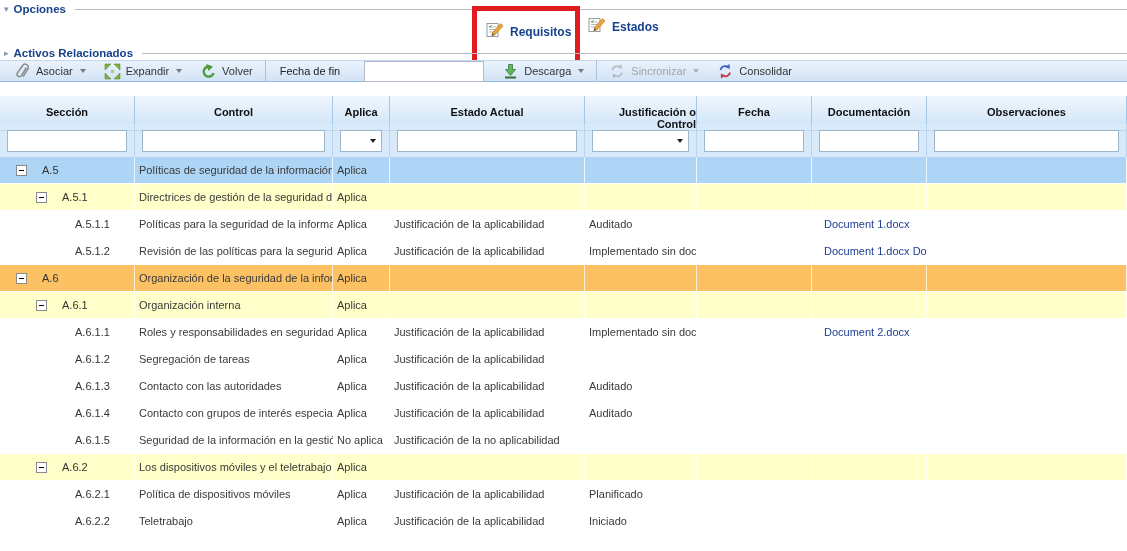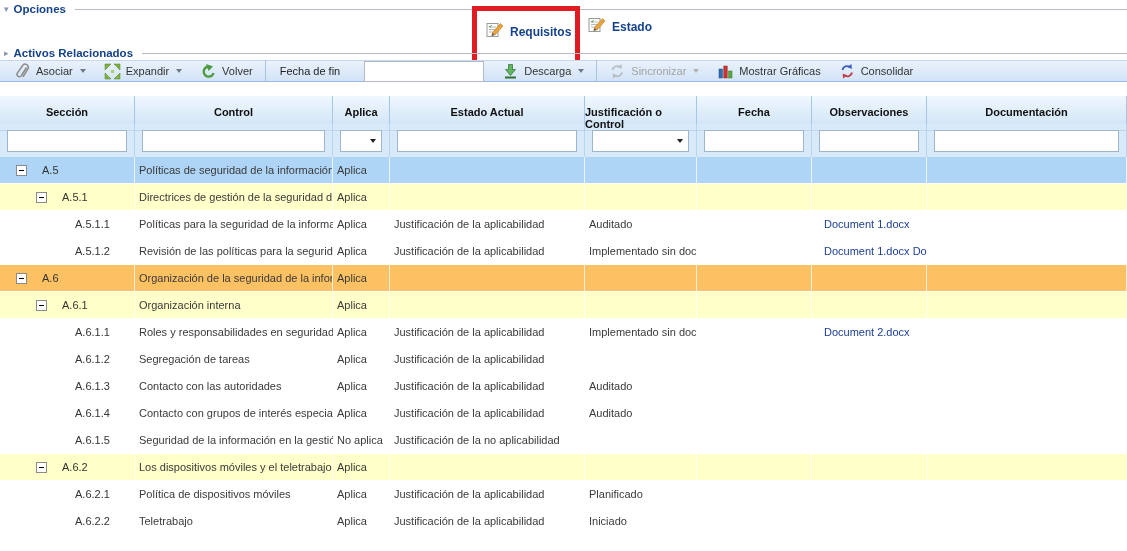--- a/index.html
+++ b/index.html
@@ -39,36 +39,36 @@
   .tb-sep { width:1px; height:22px; background:#A9C2DE; margin:0 8px; }
   .tb-text { color:#222; margin:0 4px 0 6px; }
   .tb-input { width:120px; height:21px; border:1px solid #B5B8C8; background:#fff; padding:0 4px;
               font-family:"Liberation Sans",sans-serif; font-size:11px; margin-left:20px; }
   .gap14 { margin-left:14px; } .gap10 { margin-left:10px; }
   .ticon { width:17px; height:17px; display:inline-block; }
 
   
   .grid { position:absolute; top:96px; left:0; width:1127px; bottom:0; }
   .grid-row { display:grid; grid-template-columns:135px 198px 57px 195px 112px 115px 115px 200px; }
-  .grid-header { height:28px; background:linear-gradient(#F0F7FE,#D3E6F8); }
+  .grid-header { height:28px; background:linear-gradient(#F0F7FE,#D3E6F8);text-align:right; }
   .grid-header .hcell { border-right:1px solid #A6C8E8; border-bottom:1px solid #C0D6EE;
       display:flex; justify-content:center; align-items:flex-start; padding-top:10px;
       font-weight:bold; color:#111; font-size:11px; cursor:pointer; }
   .grid-filters { height:33px; background:#D8E9FA; }
   .grid-filters .fcell { border-right:1px solid #BBD4EE; display:flex; align-items:center; padding:0 7px; }
   .f-input { width:100%; height:22px; border:1px solid #9DB6CE; background:#fff; padding:0 3px;
              font-family:"Liberation Sans",sans-serif; font-size:11px; }
   .f-select { width:100%; height:22px; border:1px solid #9DB6CE; background:#fff; position:relative; cursor:pointer; }
   .f-select .caret { position:absolute; right:5px; top:8px; border-top-color:#222; }
 
   
   .grid-body { }
   .drow { height:27px; border-bottom:1px solid #fff; cursor:pointer; }
   .drow .cell { display:flex; align-items:center; padding:0 4px; overflow:hidden; white-space:nowrap; color:#3a3a3a; }
-  .drow .cell.sec { padding-left:0;margin-left:8px; }
+  .drow .cell.sec { padding-left:8px; }
   .rt-white { background:#fff; }
   .rt-blue  { background:var(--row-blue,#AED5F5); }
   .rt-yellow{ background:var(--row-yellow,#FFFFC9); }
   .rt-orange{ background:var(--row-orange,#FBC162); }
   .rt-blue .cell, .rt-yellow .cell, .rt-orange .cell { border-right:1px solid rgba(255,255,255,.75); }
   .toggle { width:11px; height:11px; background:#fff; border:1px solid #8A8A8A; position:relative;
             flex:0 0 11px; }
   .toggle::after { content:""; position:absolute; left:2px; right:2px; top:4px; height:1px; background:#000; }
   .sec-label { margin-left:15px; color:#333; }
   .doc-link { color:var(--link,#1C3E94); text-decoration:none; padding-left:4px;text-align:right; }
@@ -137,21 +137,21 @@
       <svg class="note-icon" viewBox="0 0 18 18">
           <use href="#i-note"></use>
         </svg>
       <span class="tb-label">Requisitos</span>
     </button>
   </div>
   <button class="top-btn" id="btn-estados">
     <svg class="note-icon" viewBox="0 0 18 18">
         <use href="#i-note"></use>
       </svg>
-    <span class="tb-label">Estado</span>
+    <span class="tb-label">Estados</span>
   </button>
 
   <div class="fieldset-row" id="activos-row">
     <span class="tri">▸</span>
     <span class="flabel">Activos Relacionados</span>
     <span class="fline"></span>
   </div>
 
   <div class="toolbar">
     <div class="tb-item">
@@ -184,45 +184,39 @@
       <span class="lbl">Descarga</span>
       <span class="caret"></span>
     </div>
     <div class="tb-sep"></div>
     <div class="tb-item disabled">
       <svg class="ticon" viewBox="0 0 17 17" opacity=".55">
           <use href="#i-sync-gray"></use>
         </svg>
       <span class="lbl">Sincronizar</span>
       <span class="caret"></span>
-    </div>
-    <div class="tb-item gap10">
-      <svg class="ticon" viewBox="0 0 17 17">
-          <use href="#i-bars"></use>
-        </svg>
-      <span class="lbl">Mostrar Gráficas</span>
     </div>
     <div class="tb-item gap10">
       <svg class="ticon" viewBox="0 0 17 17">
           <use href="#i-sync-col"></use>
         </svg>
       <span class="lbl">Consolidar</span>
     </div>
   </div>
 
   <div class="grid">
     <div class="grid-row grid-header">
       <div class="hcell">Sección</div>
       <div class="hcell">Control</div>
       <div class="hcell">Aplica</div>
       <div class="hcell">Estado Actual</div>
       <div class="hcell">Justificación o Control</div>
       <div class="hcell">Fecha</div>
+      <div class="hcell">Documentación</div>
       <div class="hcell">Observaciones</div>
-      <div class="hcell">Documentación</div>
     </div>
     <div class="grid-row grid-filters">
       <div class="fcell">
           <input class="f-input" value="" style="">
         </div>
       <div class="fcell">
           <input class="f-input" value="" style="">
         </div>
       <div class="fcell">
           <div class="f-select">

